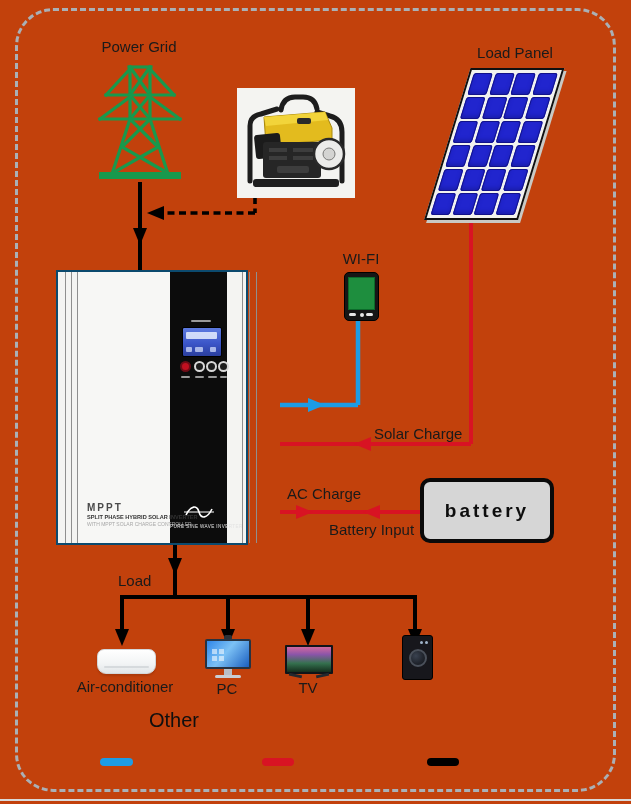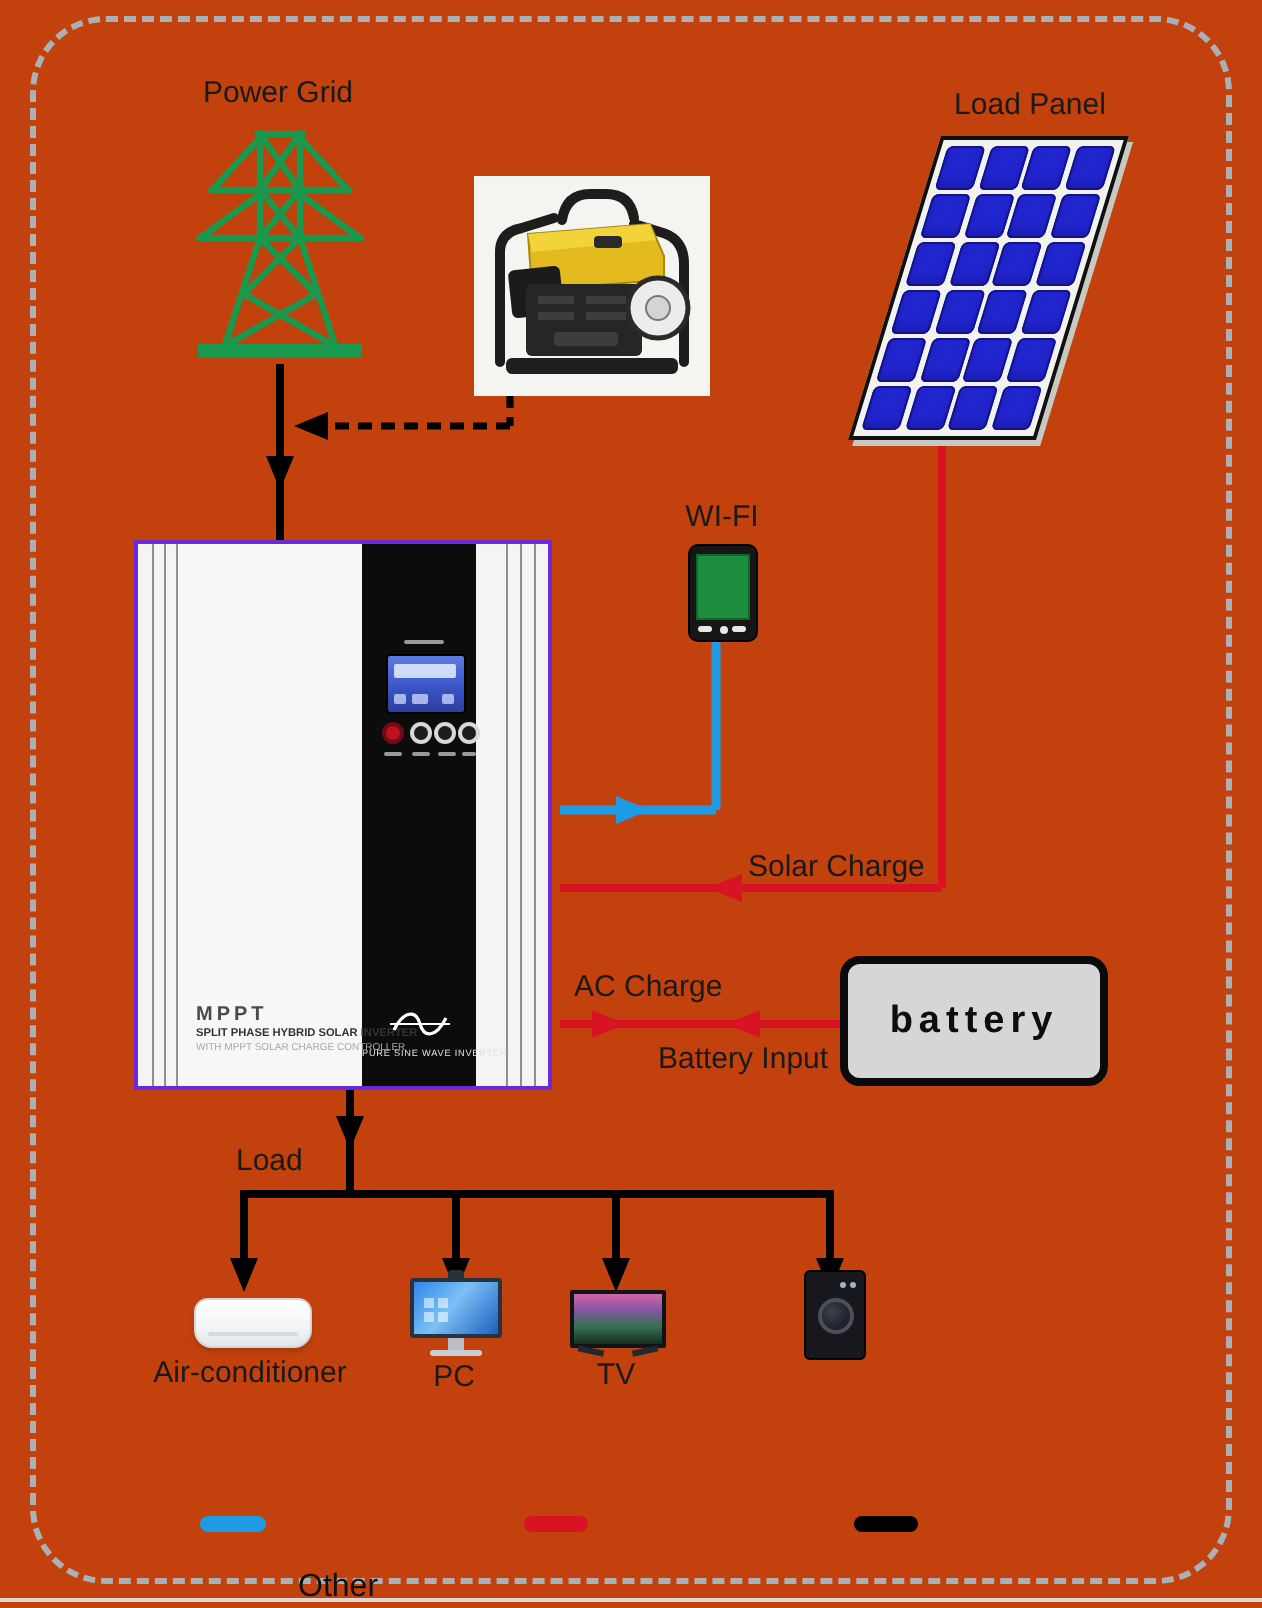--- a/index.html
+++ b/index.html
@@ -20,21 +20,21 @@
   .wifi-dot{width:4px;height:4px;background:#e8e8e8;border-radius:50%;top:39.5px;left:14.5px;}
 
   
   .panel-wrap{left:424px;top:68px;width:94px;height:152px;transform:skewX(-17deg);transform-origin:0 100%;
               background:#f2f2ef;border:2.5px solid #101010;box-sizing:border-box;padding:3px;
               display:grid;grid-template-columns:repeat(4,1fr);grid-template-rows:repeat(6,1fr);gap:2.5px;
               box-shadow:3px 3px 0 #c9c9c4;}
   .cell{background:#2125ce;border-radius:3px;box-shadow:inset 0 0 0 1px #12128a, inset 0 -3px 4px #1a1daa;}
 
   
-  .inverter{left:67px;top:270px;width:209px;height:275px;background:#f4f4f2;border:2px solid #6d28d9;box-sizing:border-box;}
+  .inverter{left:56px;top:270px;width:192px;height:275px;background:#f4f4f2;border:2px solid #0c4a6e;box-sizing:border-box;}
   .inv-vline{top:0;width:1px;height:100%;background:#8f8f8f;}
   .inv-face{left:19px;top:0;width:93px;height:100%;background:#f7f7f5;}
   .inv-stripe{left:112px;top:0;width:57px;height:100%;background:#0c0c0c;}
   .inv-lcd{left:124px;top:55px;width:38px;height:28px;border:1px solid #000;border-radius:2px;
            background:linear-gradient(180deg,#5d7be0 0%,#3b55c8 55%,#2b3f9e 100%);}
   .inv-lcd-row{left:3px;top:4px;width:31px;height:7px;background:rgba(230,238,255,.85);border-radius:1px;}
   .inv-lcd-ico{position:absolute;background:rgba(220,230,255,.7);width:6px;height:5px;bottom:4px;border-radius:1px;}
   .inv-tinybar{background:#9a9a9a;height:2px;border-radius:1px;}
   .inv-btn{width:11px;height:11px;border-radius:50%;top:89px;box-sizing:border-box;background:#1c1c1c;border:2px solid #d8d8d8;}
   .inv-btn.red{background:#c01020;border-color:#6e0c16;}
@@ -64,21 +64,21 @@
            linear-gradient(180deg,#d2689f 0%,#8a55a8 30%,#35714f 65%,#142f1e 100%);
            border:2px solid #101418;box-sizing:border-box;border-radius:1px;}
   .tv-leg{width:13px;height:2.5px;background:#23282e;top:674px;}
   .wm-body{left:402px;top:635px;width:29px;height:43px;background:#17171c;border:1px solid #000;border-radius:3px;}
   .wm-door{left:5.5px;top:13px;width:18px;height:18px;border-radius:50%;border:2.5px solid #4a505a;
            background:radial-gradient(circle at 35% 35%, #3a4250 0%, #20242c 60%, #14171d 100%);box-sizing:border-box;}
   .wm-dot{position:absolute;width:3px;height:3px;border-radius:50%;background:#9fb3c8;top:5px;}
 
   
   .swatch{top:758px;height:8px;border-radius:4px;}
-  .legend-lbl{top:785px;font-size:16px;color:#0f0f0f;white-space:nowrap;}
+  .legend-lbl{top:709px;font-size:20px;color:#0f0f0f;white-space:nowrap;}
 
   svg{display:block;}
   .lines{left:0;top:0;pointer-events:none;}
 </style>
 </head>
 <body>
 
 <div id="stage">
 
   <div class="abs frame"></div>

